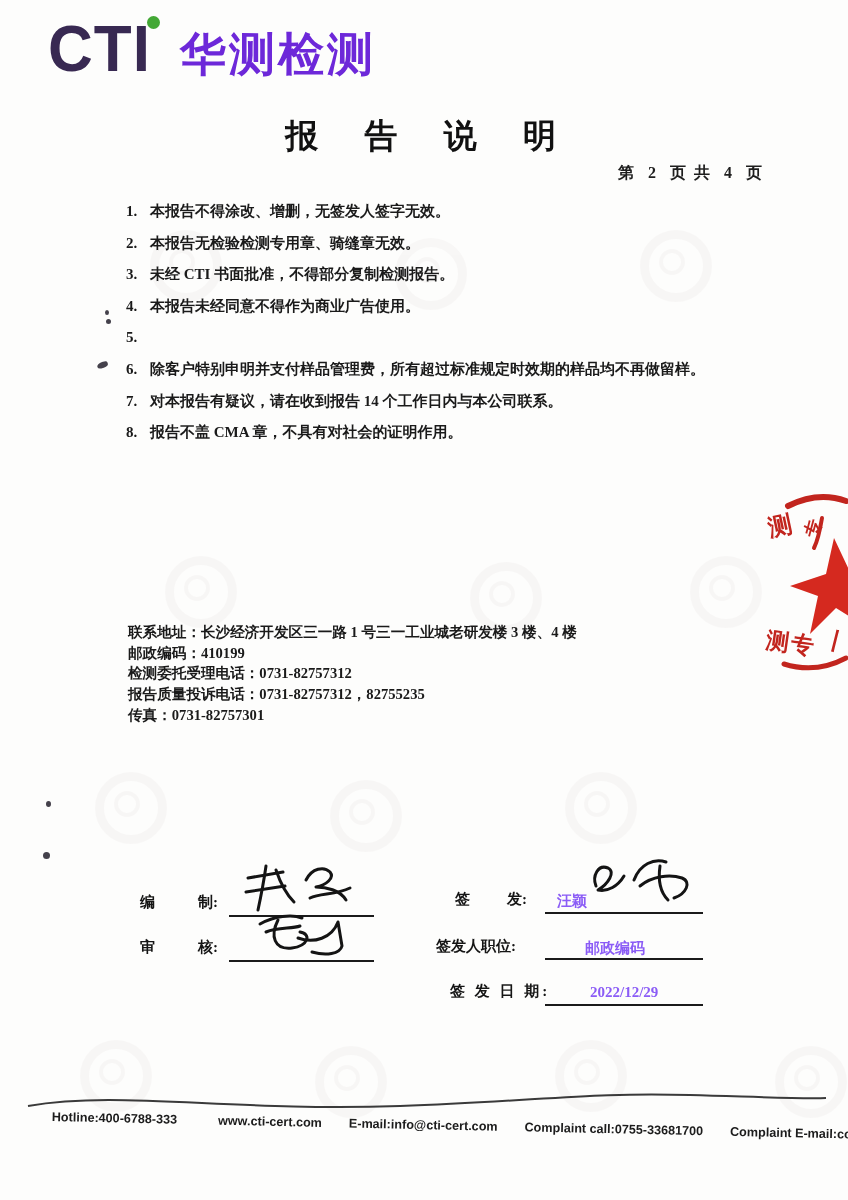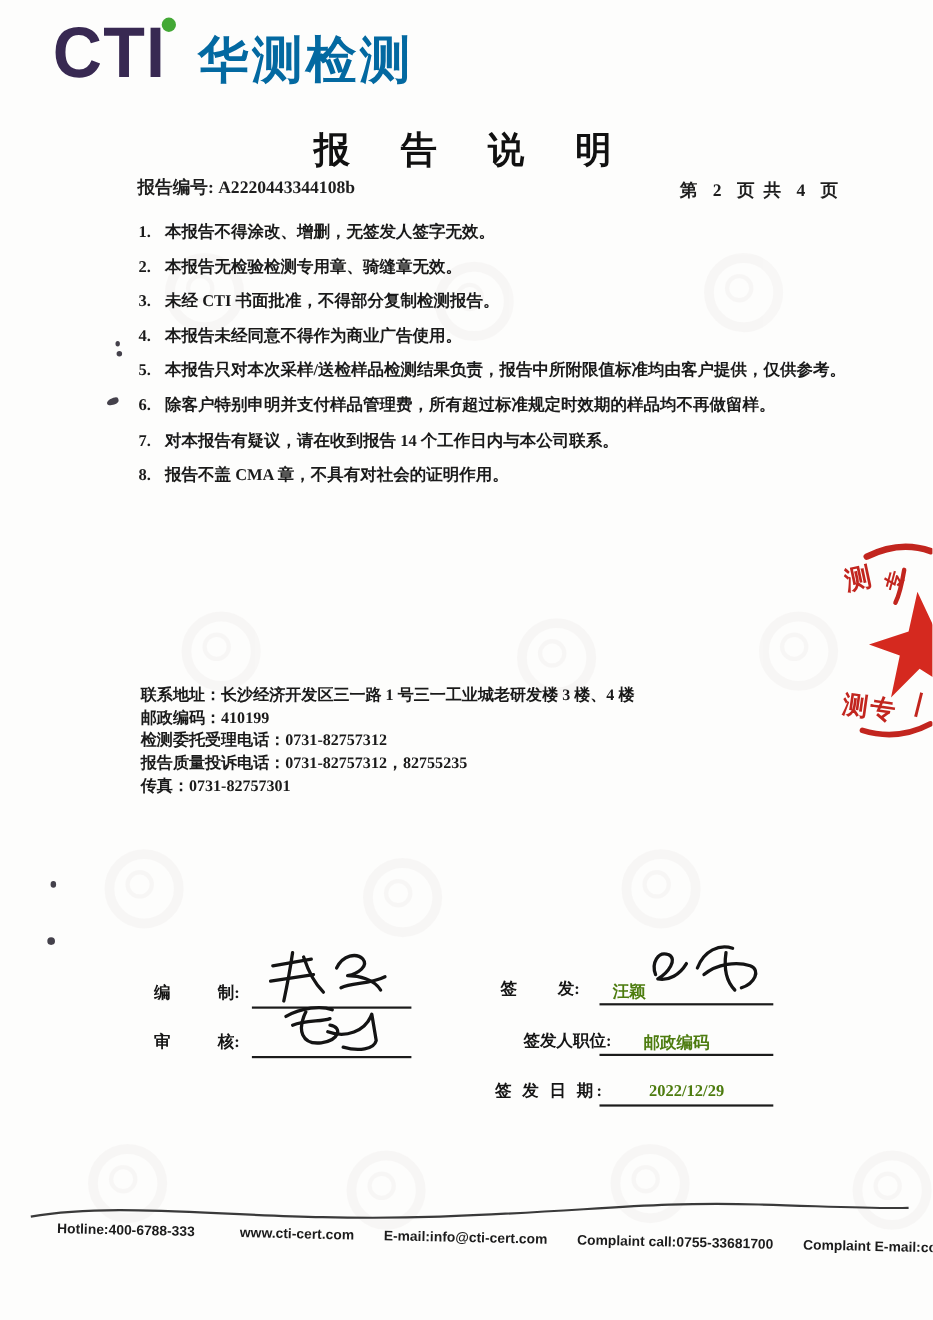--- a/index.html
+++ b/index.html
@@ -33,21 +33,21 @@
     color:#38295·2;
     color:#382952;letter-spacing:1px;
     transform:scaleY(1.05);
   }
   .logo-dot{
     position:absolute;left:99px;top:0px;width:13px;height:13px;border-radius:50%;
     background:#43a835;
   }
   .logo-cn{
     position:absolute;left:132px;top:14px;
-    font-weight:700;font-size:46px;line-height:50px;color:#0369a1;
+    font-weight:700;font-size:46px;line-height:50px;color:#6d28d9;
     letter-spacing:3px;white-space:pre;
   }
   
   .title{
     position:absolute;left:0;top:114px;width:860px;text-align:center;
     font-size:33px;font-weight:700;letter-spacing:19px;white-space:pre;
     color:#111;
   }
   .report-no{
     position:absolute;left:125px;top:160px;font-size:16px;font-weight:700;
@@ -70,21 +70,21 @@
     position:absolute;left:128px;top:622px;
     font-size:14.6px;font-weight:700;line-height:20.7px;color:#1a1a1a;
   }
   .company div{white-space:nowrap;}
   
   .lbl{
     position:absolute;font-size:15px;font-weight:700;color:#151515;white-space:pre;
   }
   .lbl-split{display:flex;justify-content:space-between;}
   .val{
-    position:absolute;font-size:15px;font-weight:700;color:#4d7c0f;white-space:pre;
+    position:absolute;font-size:15px;font-weight:700;color:#8b5cf6;white-space:pre;
   }
   .sig-line{position:absolute;height:2px;background:#1b1b1b;}
   .sig{position:absolute;pointer-events:none;}
   .sig path{stroke:#141414;stroke-width:3;fill:none;stroke-linecap:round;stroke-linejoin:round;}
   
   .seal{
     position:absolute;left:760px;top:486px;width:88px;height:190px;
     overflow:hidden;pointer-events:none;
   }
   .seal .schar{
@@ -123,21 +123,20 @@
   <div class="wm" style="left:555px;top:1040px"></div>
   <div class="wm" style="left:775px;top:1046px"></div>
 
   <div class="logo">
     <div class="logo-cti">CTI</div>
     <div class="logo-dot"></div>
     <div class="logo-cn">华测检测</div>
   </div>
 
   <div class="title">报 告 说 明</div>
-  <div class="report-no">报告编号: A2220443344108b</div>
   <div class="page-info">第  2  页 共  4  页</div>
 
   <div class="notes">
     <div class="note">
         <span class="num">1.</span>
         <span class="txt">本报告不得涂改、增删，无签发人签字无效。</span>
       </div>
     <div class="note">
         <span class="num">2.</span>
         <span class="txt">本报告无检验检测专用章、骑缝章无效。</span>
@@ -145,21 +144,20 @@
     <div class="note">
         <span class="num">3.</span>
         <span class="txt">未经 CTI 书面批准，不得部分复制检测报告。</span>
       </div>
     <div class="note">
         <span class="num">4.</span>
         <span class="txt">本报告未经同意不得作为商业广告使用。</span>
       </div>
     <div class="note">
         <span class="num">5.</span>
-        <span class="txt">本报告只对本次采样/送检样品检测结果负责，报告中所附限值标准均由客户提供，仅供参考。</span>
       </div>
     <div class="note">
         <span class="num">6.</span>
         <span class="txt">除客户特别申明并支付样品管理费，所有超过标准规定时效期的样品均不再做留样。</span>
       </div>
     <div class="note">
         <span class="num">7.</span>
         <span class="txt">对本报告有疑议，请在收到报告 14 个工作日内与本公司联系。</span>
       </div>
     <div class="note">
@@ -208,21 +206,21 @@
   </div>
   <div class="val" style="left:557px;top:892px;">汪颖</div>
   <div class="sig-line" style="left:545px;top:912px;width:158px;"></div>
   <svg class="sig" style="left:582px;top:852px;" width="130" height="58" viewBox="0 0 130 58">
     <path d="M14,34 C10,24 16,12 26,16 C34,20 26,32 16,38 C26,40 36,34 42,24"></path>
     <path d="M52,28 C58,12 72,6 84,10"></path>
     <path d="M58,34 C70,24 88,22 100,26 C110,30 104,42 92,46"></path>
     <path d="M78,14 C76,28 78,40 86,48"></path>
   </svg>
 
-  <div class="lbl" style="left:476px;top:937px;">签发人职位:</div>
+  <div class="lbl" style="left:436px;top:937px;">签发人职位:</div>
   <div class="val" style="left:585px;top:939px;">邮政编码</div>
   <div class="sig-line" style="left:545px;top:958px;width:158px;"></div>
 
   <div class="lbl" style="left:450px;top:982px;letter-spacing:3px;">签 发 日 期:</div>
   <div class="val" style="left:590px;top:984px;">2022/12/29</div>
   <div class="sig-line" style="left:545px;top:1004px;width:158px;"></div>
 
   <div class="seal">
     <svg width="88" height="190" viewBox="0 0 88 190">
       <path d="M28,20 Q58,5 86,15" stroke="#c2251e" stroke-width="6" fill="none" stroke-linecap="round"></path>

